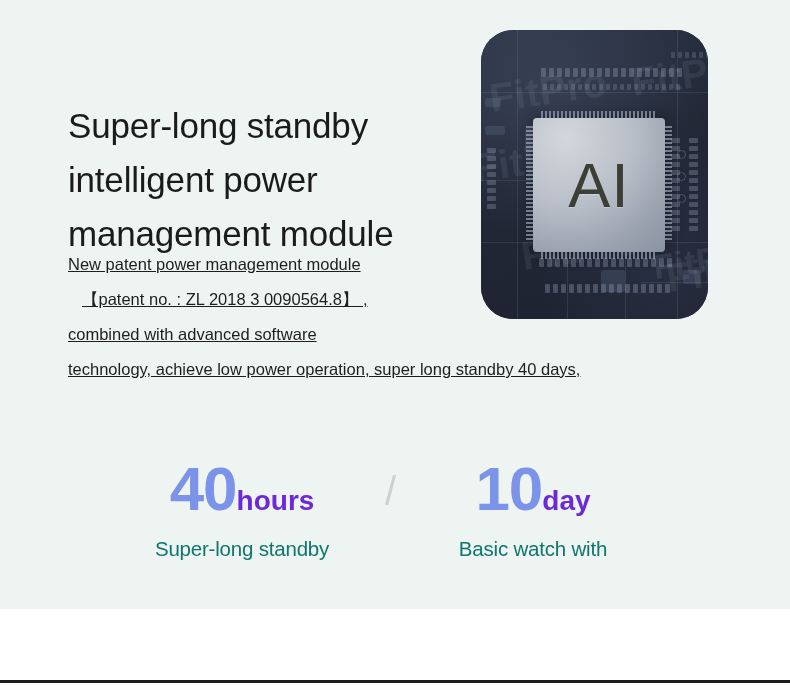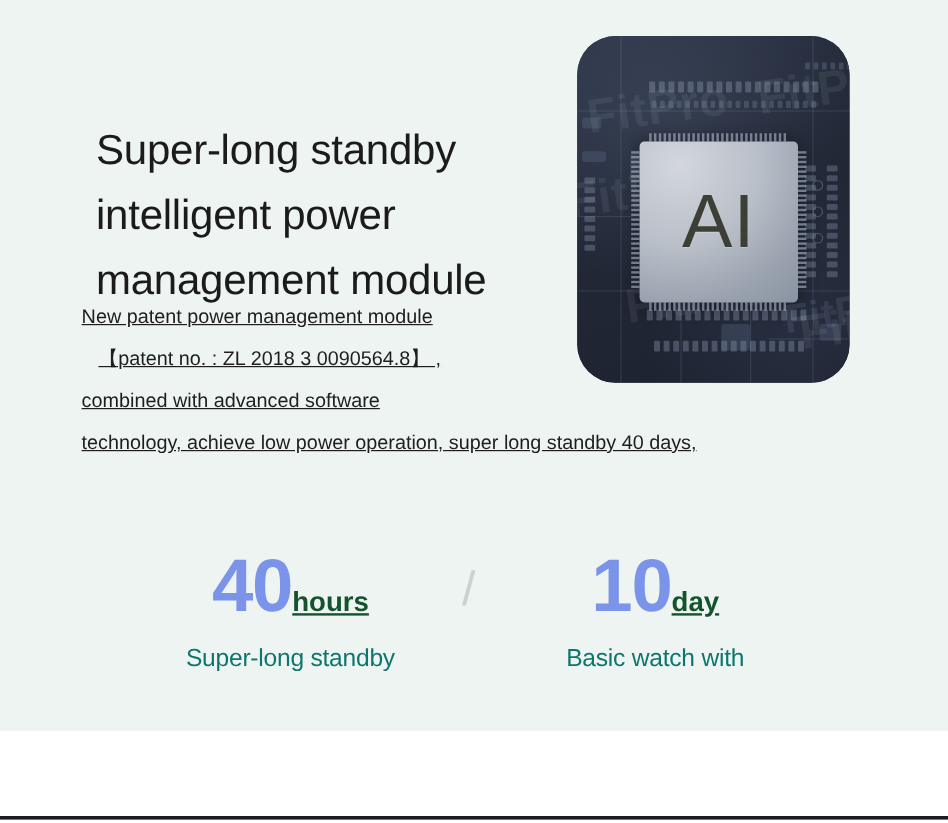--- a/index.html
+++ b/index.html
@@ -35,21 +35,20 @@
   .heading {
     position: absolute;
     left: 68px;
     top: 76px;
     width: 400px;
     font-size: 35px;
     line-height: 54px;
     font-weight: 400;
     color: #1b1b1b;
     letter-spacing: -0.2px;
-    margin-left: 12px;
   }
 
   
   .body-copy {
     position: absolute;
     left: 68px;
     top: 247px;
     width: 660px;
     font-size: 16.5px;
     line-height: 35px;
@@ -209,40 +208,39 @@
     left: 0;
     top: 458px;
     width: 790px;
     height: 120px;
   }
   .stat {
     position: absolute;
     text-align: center;
   }
   .stat.left  { left: 108px; width: 268px; }
-  .stat.right { left: 412px; width: 268px; }
+  .stat.right { left: 399px; width: 268px; }
 
   .stat-value {
     font-size: 0;
     line-height: 1;
     white-space: nowrap;
   }
   .stat-number {
     font-size: 62px;
     font-weight: 700;
     color: #7b93e8;
     letter-spacing: -1px;
     line-height: 1;
   }
   .stat-unit {
-    font-size: 23px;
+    font-size: 28px;
     font-weight: 700;
-    color: #14532d;
+    color: #6d28d9;
     line-height: 1;
-    text-decoration: underline;
   }
   .stat-label {
     margin-top: 17px;
     font-size: 20.5px;
     font-weight: 400;
     color: #0f766e;
     letter-spacing: -0.2px;
   }
 
   .stat-separator {

